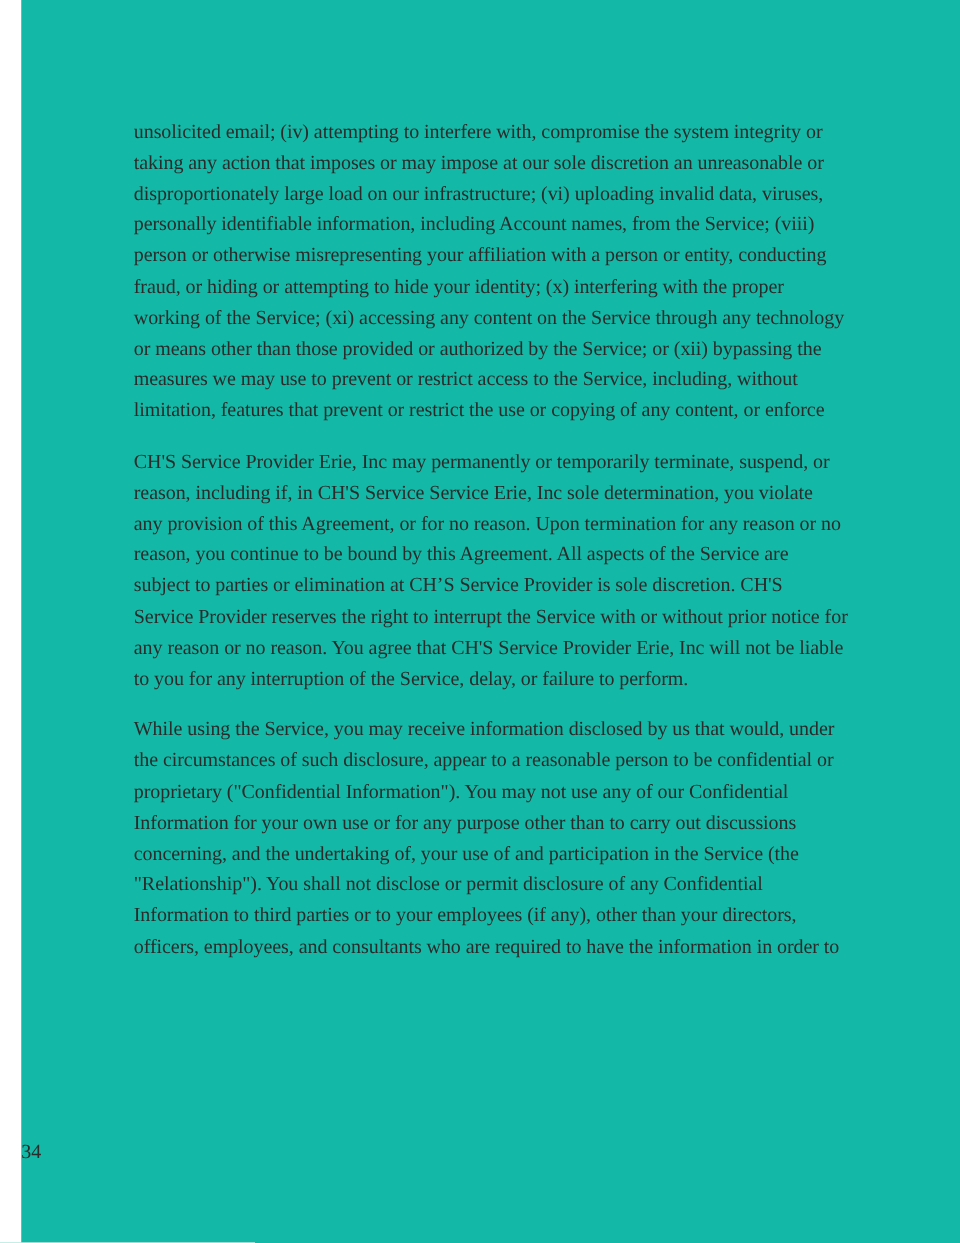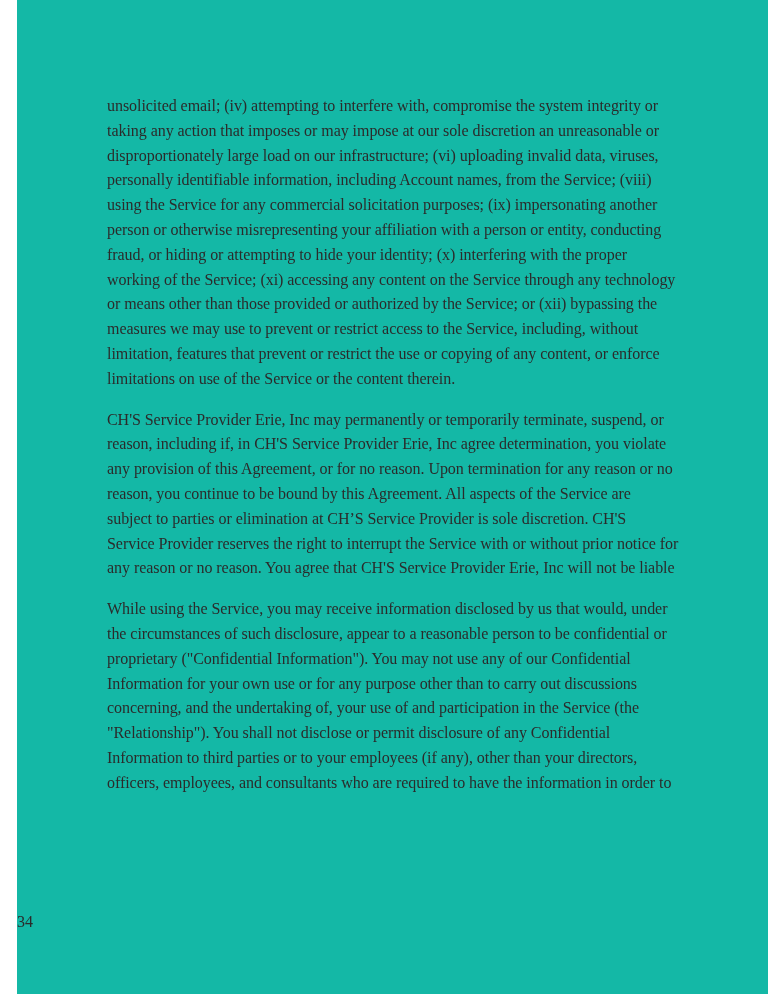--- a/index.html
+++ b/index.html
@@ -54,38 +54,37 @@
 <body>
 
 <div class="page">
   <div class="content">
 
     <p class="paragraph">
       <span class="line">unsolicited email; (iv) attempting to interfere with, compromise the system integrity or</span>
       <span class="line">taking any action that imposes or may impose at our sole discretion an unreasonable or</span>
       <span class="line">disproportionately large load on our infrastructure; (vi) uploading invalid data, viruses,</span>
       <span class="line">personally identifiable information, including Account names, from the Service; (viii)</span>
-      <span class="line">using the Service for any commercial solicitation purposes; (ix) impersonating another</span>
       <span class="line">person or otherwise misrepresenting your affiliation with a person or entity, conducting</span>
       <span class="line">fraud, or hiding or attempting to hide your identity; (x) interfering with the proper</span>
       <span class="line">working of the Service; (xi) accessing any content on the Service through any technology</span>
       <span class="line">or means other than those provided or authorized by the Service; or (xii) bypassing the</span>
       <span class="line">measures we may use to prevent or restrict access to the Service, including, without</span>
       <span class="line">limitation, features that prevent or restrict the use or copying of any content, or enforce</span>
-      <span class="line">limitations on use of the Service or the content therein.</span>
     </p>
 
     <p class="paragraph">
       <span class="line">CH'S Service Provider Erie, Inc may permanently or temporarily terminate, suspend, or</span>
-      <span class="line">reason, including if, in CH'S Service Provider Erie, Inc agree determination, you violate</span>
+      <span class="line">reason, including if, in CH'S Service Service Erie, Inc sole determination, you violate</span>
       <span class="line">any provision of this Agreement, or for no reason. Upon termination for any reason or no</span>
       <span class="line">reason, you continue to be bound by this Agreement. All aspects of the Service are</span>
       <span class="line">subject to parties or elimination at CH’S Service Provider is sole discretion. CH'S</span>
       <span class="line">Service Provider reserves the right to interrupt the Service with or without prior notice for</span>
       <span class="line">any reason or no reason. You agree that CH'S Service Provider Erie, Inc will not be liable</span>
+      <span class="line">to you for any interruption of the Service, delay, or failure to perform.</span>
     </p>
 
     <p class="paragraph">
       <span class="line">While using the Service, you may receive information disclosed by us that would, under</span>
       <span class="line">the circumstances of such disclosure, appear to a reasonable person to be confidential or</span>
       <span class="line">proprietary ("Confidential Information"). You may not use any of our Confidential</span>
       <span class="line">Information for your own use or for any purpose other than to carry out discussions</span>
       <span class="line">concerning, and the undertaking of, your use of and participation in the Service (the</span>
       <span class="line">"Relationship").  You shall not disclose or permit disclosure of any Confidential</span>
       <span class="line">Information to third parties or to your employees (if any), other than your directors,</span>

